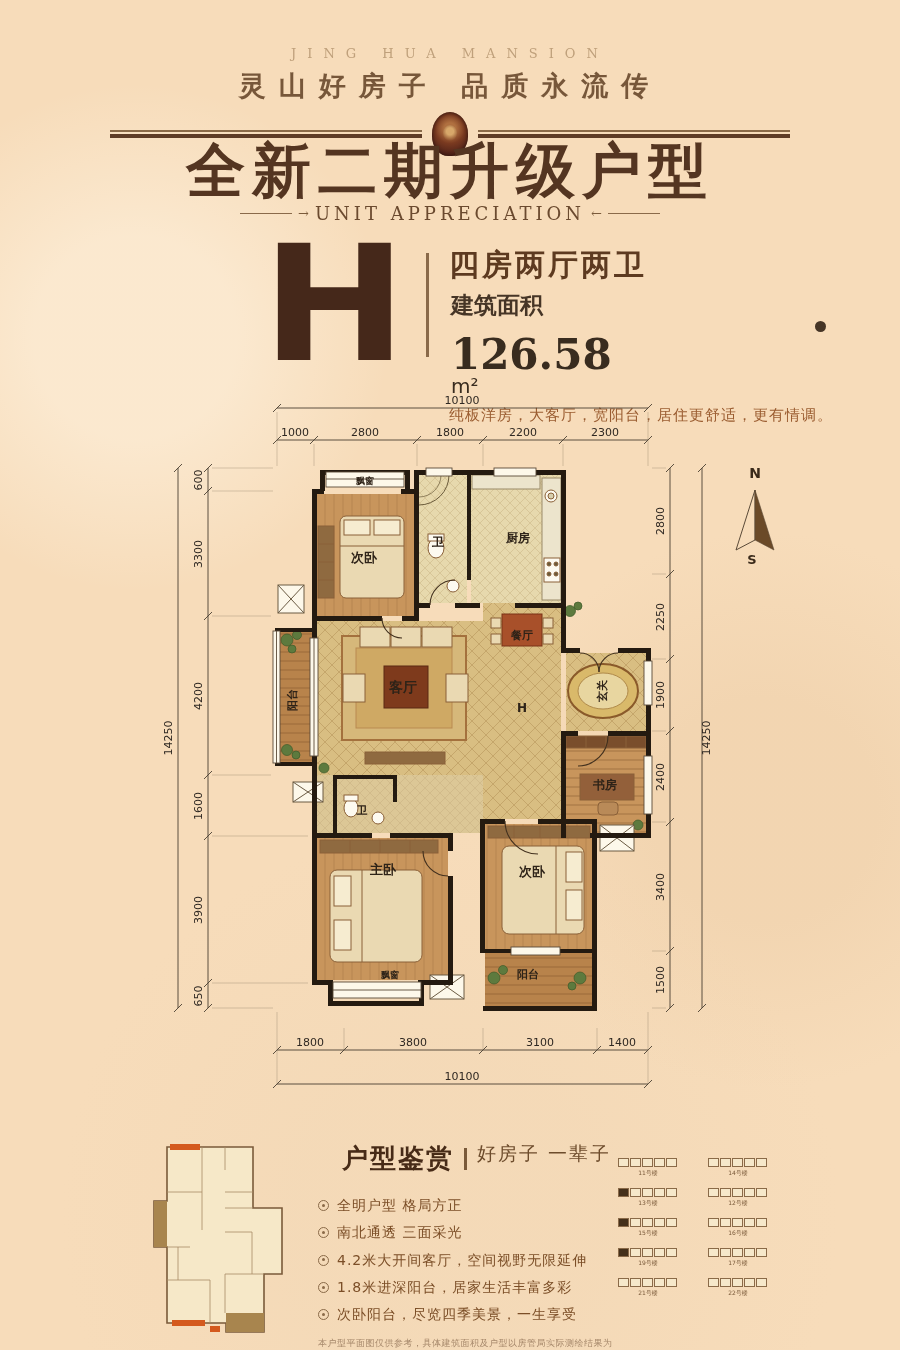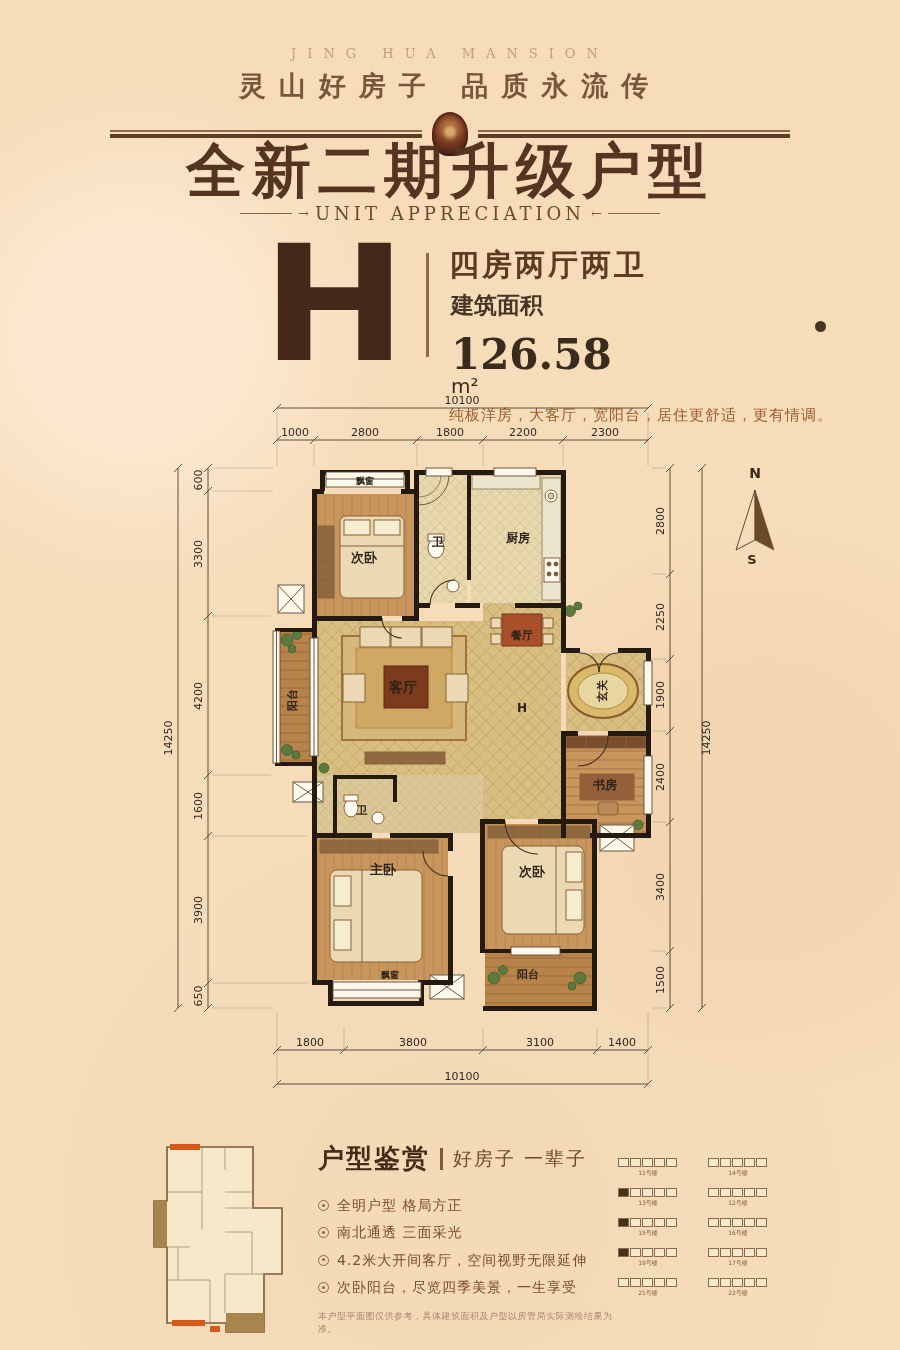--- a/index.html
+++ b/index.html
@@ -48,21 +48,21 @@
     align-self:flex-end; }
   .area-value { font-family:"DejaVu Serif",serif; font-size:42px; font-weight:bold; color:#392c1f;
     line-height:.9; }
   .area-unit { font-size:20px; color:#392c1f; margin-left:2px; }
   .unit-tagline { margin-top:8px; font-size:15px; color:#9a5c30; letter-spacing:1px; }
   
   .plan-svg { top:378px; left:150px; }
   
   .mini-plan { top:1140px; left:148px; }
   .appre { top:1141px; left:318px; width:300px; }
-  .appre-title-row { display:flex; align-items:center; gap:10px; }
+  .appre-title-row { display:flex; align-items:flex-start; gap:10px;margin-left:24px; }
   .appre-title { font-size:26px; font-weight:bold; color:#472b17; letter-spacing:2px; }
   .appre-sep { width:3px; height:22px; background:#7a5a3a; align-self:center; }
   .appre-sub { font-size:19px; color:#6d4c2c; letter-spacing:2px; }
   .appre-list { list-style:none; margin-top:16px; }
   .appre-list li { font-size:14px; color:#7b4e27; line-height:1.95; letter-spacing:1px;
     display:flex; align-items:center; }
   .bullet-ic { display:inline-block; width:11px; height:11px; border:1.5px solid #8a6a48;
     border-radius:50%; margin-right:8px; position:relative; flex:none; }
   .bullet-ic::after { content:""; position:absolute; left:2.5px; top:2.5px; width:3px; height:3px;
     border-radius:50%; background:#8a6a48; }
@@ -538,20 +538,24 @@
       <li>
           <span class="bullet-ic"></span>
           <span>南北通透 三面采光</span>
         </li>
       <li>
           <span class="bullet-ic"></span>
           <span>4.2米大开间客厅，空间视野无限延伸</span>
         </li>
       <li>
           <span class="bullet-ic"></span>
+          <span>1.8米进深阳台，居家生活丰富多彩</span>
+        </li>
+      <li>
+          <span class="bullet-ic"></span>
           <span>次卧阳台，尽览四季美景，一生享受</span>
         </li>
     </ul>
     <div class="disclaimer">本户型平面图仅供参考，具体建筑面积及户型以房管局实际测绘结果为准。</div>
 
   </div>
 
   <div class="abs buildings">
     <div class="bld">
       <div class="bld-cells">

